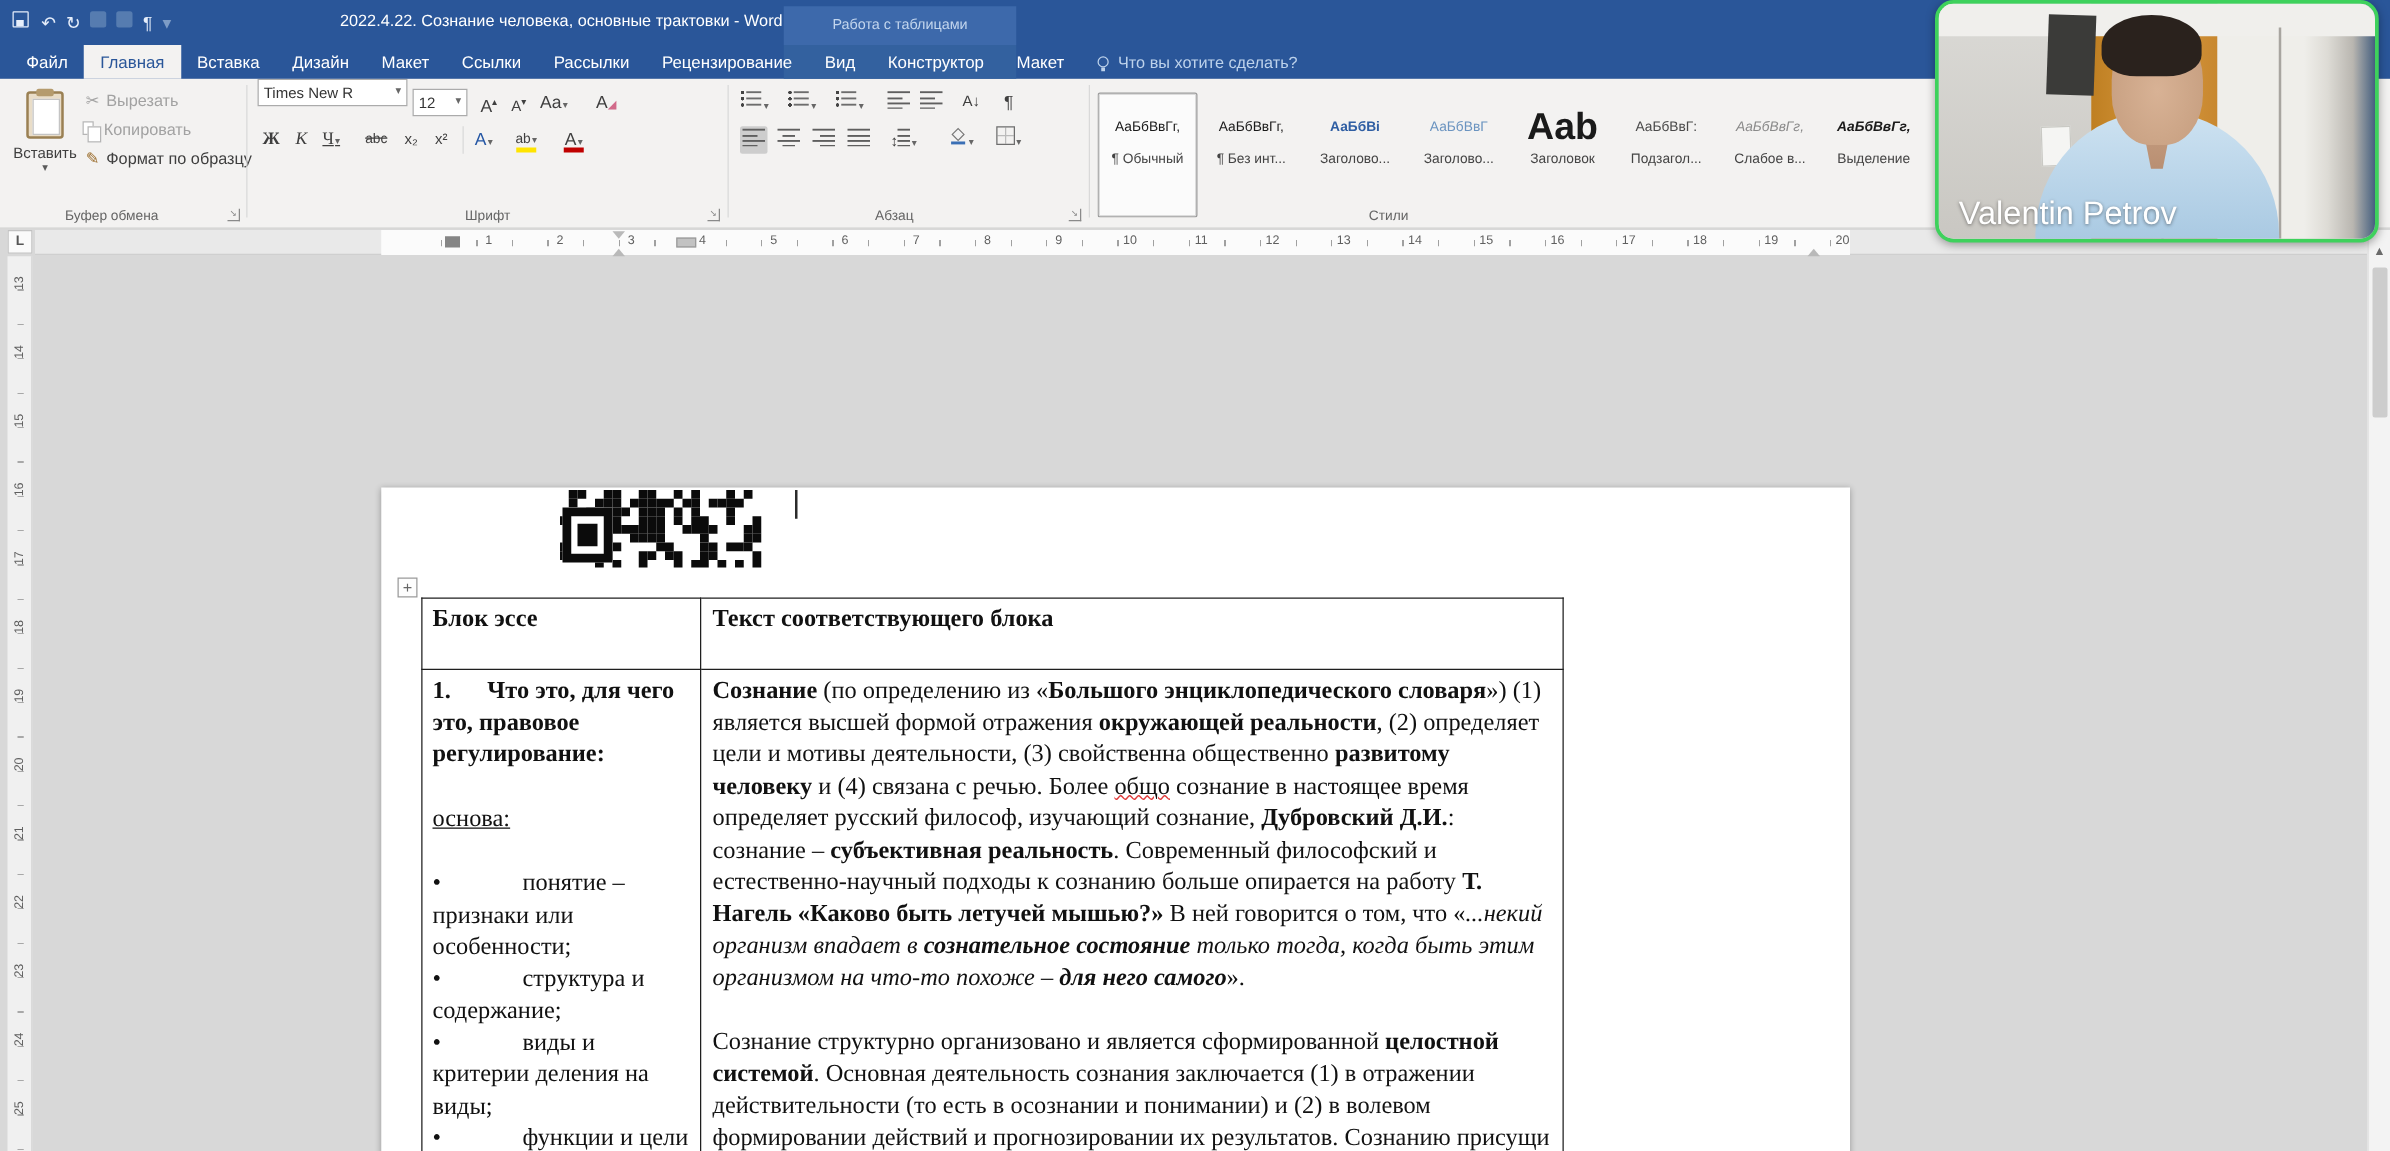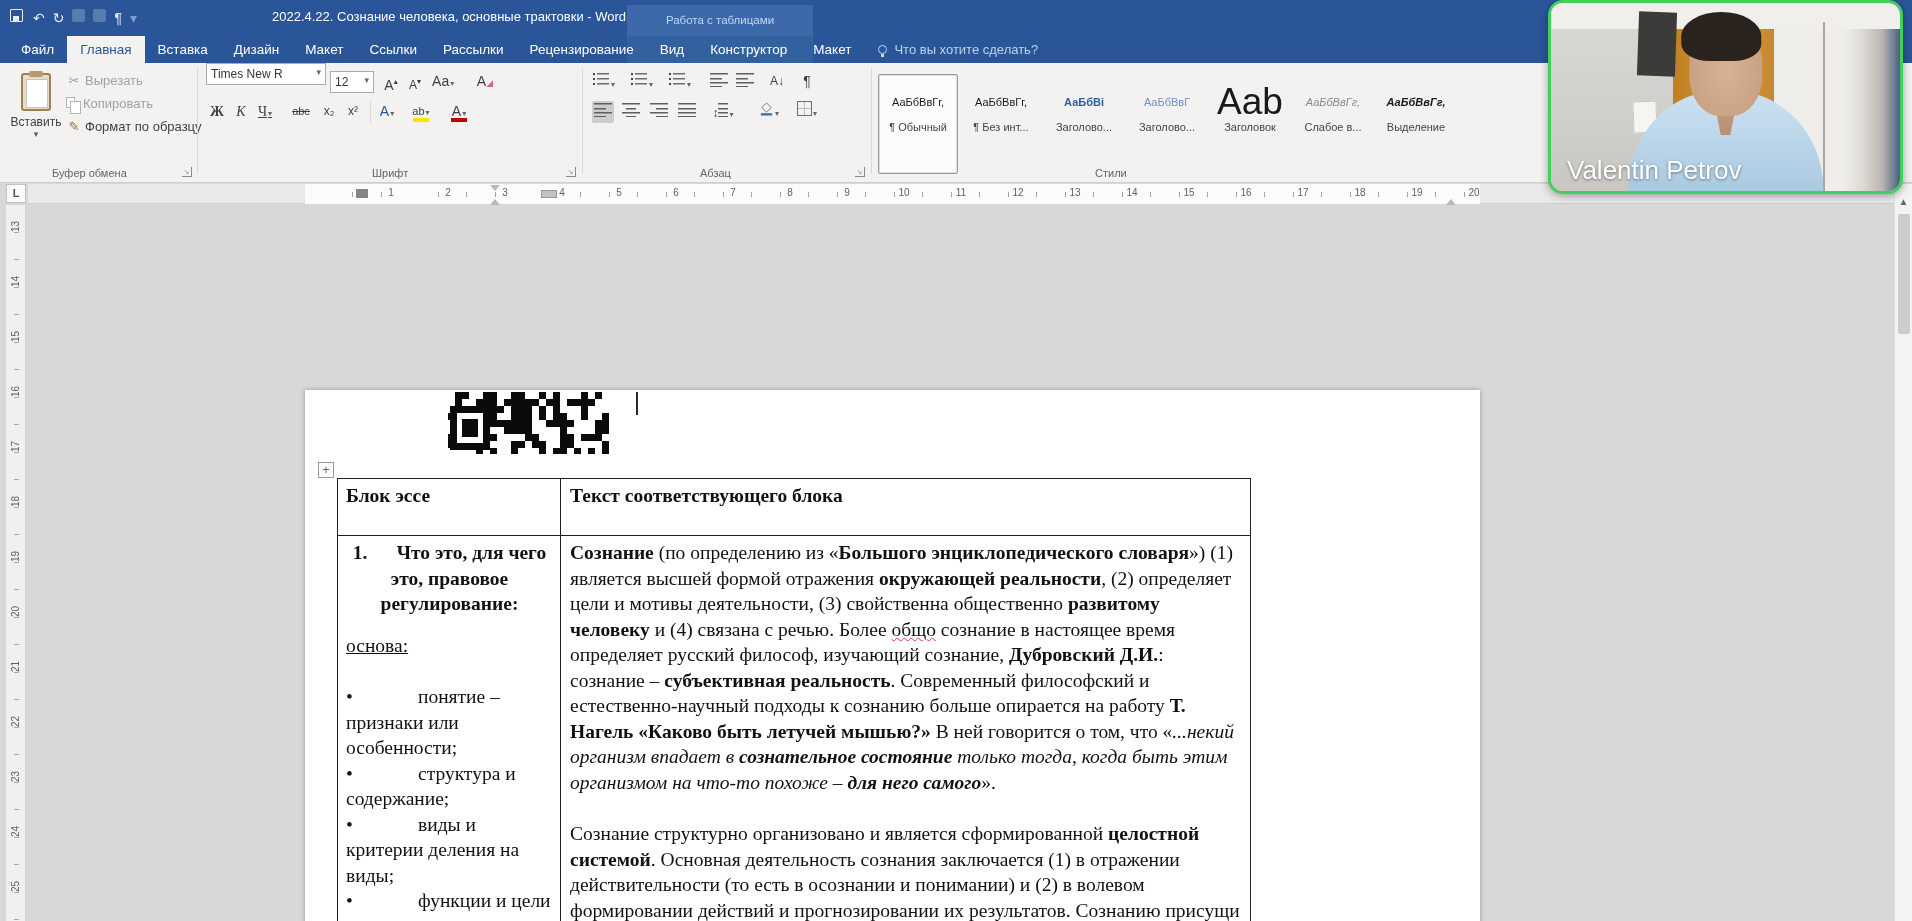--- a/index.html
+++ b/index.html
@@ -74,21 +74,21 @@
     background:linear-gradient(#bbb 0 0) 50% 0/1px 100% no-repeat, linear-gradient(#bbb 0 0) 0 50%/100% 1px no-repeat; }
 
   
   .styles-box { position:absolute; left:878px; top:5px; width:666px; height:106px; display:flex; gap:3px; padding-top:6px; overflow:hidden; }
   .style-item { width:80px; flex:0 0 auto; text-align:center; padding-top:4px; border:1px solid transparent; border-radius:2px; }
   .style-item.sel { border:1px solid #9a9a9a; background:#fbfbfb; box-shadow:inset 0 0 0 1px #dcdcdc; }
   .style-item .prev { height:42px; font-size:11px; line-height:46px; color:#1a1a1a; white-space:nowrap; overflow:hidden; }
   .style-item .slbl { font-size:11px; color:#444; white-space:nowrap; overflow:hidden; }
   .prev.h1 { color:#2f5ea3; font-weight:bold; }
   .prev.h2 { color:#6b94c0; }
-  .prev.title { font-size:37px; font-weight:400; }
+  .prev.title { font-size:30px; font-weight:700; }
   .prev.subtitle { color:#4a4a4a; }
   .prev.subtle { color:#8a8a8a; font-style:italic; }
   .prev.emph { font-style:italic; font-weight:bold; }
 
   
   .hruler { position:absolute; left:28px; top:184px; width:1866px; height:20px; background:#e9e9e9; border-bottom:1px solid #cfcfcf; z-index:2; }
   .hruler .band { position:absolute; left:277px; top:0; width:1175px; height:20px; background:#fbfbfb;
     background-image:repeating-linear-gradient(90deg,#0000 0 27.5px,#a0a0a0 27.5px 28.5px); background-size:100% 5px; background-position:20px 8px; background-repeat:no-repeat; }
   .hnum { position:absolute; top:3px; transform:translateX(-50%); font-size:10px; color:#5f5f5f; }
   .tabsel { position:absolute; left:6px; top:184px; width:20px; height:19px; background:#fafafa; border:1px solid #c2c2c2; color:#555; font-size:11px; font-weight:bold; text-align:center; line-height:17px; z-index:3; }
@@ -108,21 +108,21 @@
   .qr .finder::after { content:""; position:absolute; left:5px; top:6px; width:16px; height:18px; background:#0b0b0b; }
   .tbl-handle { position:absolute; left:13px; top:72px; width:16px; height:16px; border:1px solid #9a9a9a; background:#fdfdfd; color:#666; font-size:13px; line-height:14px; text-align:center; }
   .doc-table { position:absolute; left:32px; top:88px; width:913px; border-collapse:collapse; font-family:"Liberation Serif",serif; font-size:19.5px; line-height:25.5px; color:#111; table-layout:fixed; }
   .doc-table td { border:1.5px solid #1f1f1f; vertical-align:top; }
   .doc-table .c1 { width:223px; padding:4px 7px 4px 8px; }
   .doc-table .c2 { width:690px; padding:4px 10px 4px 9px; }
   .hdr td { height:57px; font-weight:bold; }
   .b { font-weight:bold; } .i { font-style:italic; }
   .u { text-decoration:underline; }
   .spell { text-decoration:underline; text-decoration-style:wavy; text-decoration-color:#e03b3b; text-decoration-thickness:1px; }
-  .cell-head { font-weight:bold; margin-bottom:16px;text-align:center; }
+  .cell-head { font-weight:bold; margin-bottom:26px; }
   .cell-sub { margin-bottom:26px; }
   .blt-line .blt { display:inline-block; width:72px; }
   .para + .para { margin-top:26px; }
   .caret { position:absolute; left:636px; top:208px; width:1.5px; height:23px; background:#2b2b2b; }
 
   
   .scrollbar { position:absolute; right:0; top:184px; width:18px; bottom:0; background:#f3f3f3; border-left:1px solid #e0e0e0; z-index:4; }
   .scrollbar .up { display:block; text-align:center; color:#6a6a6a; font-size:10px; padding-top:12px; }
   .scrollbar .thumb { position:absolute; left:3px; top:30px; width:12px; height:120px; background:#cdcdcd; border-radius:2px; }
 
@@ -257,20 +257,24 @@
         <div class="prev h1">АаБбВі</div>
         <div class="slbl">Заголово...</div>
       </div>
       <div class="style-item">
         <div class="prev h2">АаБбВвГ</div>
         <div class="slbl">Заголово...</div>
       </div>
       <div class="style-item">
         <div class="prev title">Aab</div>
         <div class="slbl">Заголовок</div>
+      </div>
+      <div class="style-item">
+        <div class="prev subtitle">АаБбВвГ:</div>
+        <div class="slbl">Подзагол...</div>
       </div>
       <div class="style-item">
         <div class="prev subtle">АаБбВвГг,</div>
         <div class="slbl">Слабое в...</div>
       </div>
       <div class="style-item">
         <div class="prev emph">АаБбВвГг,</div>
         <div class="slbl">Выделение</div>
       </div>
     </div>

